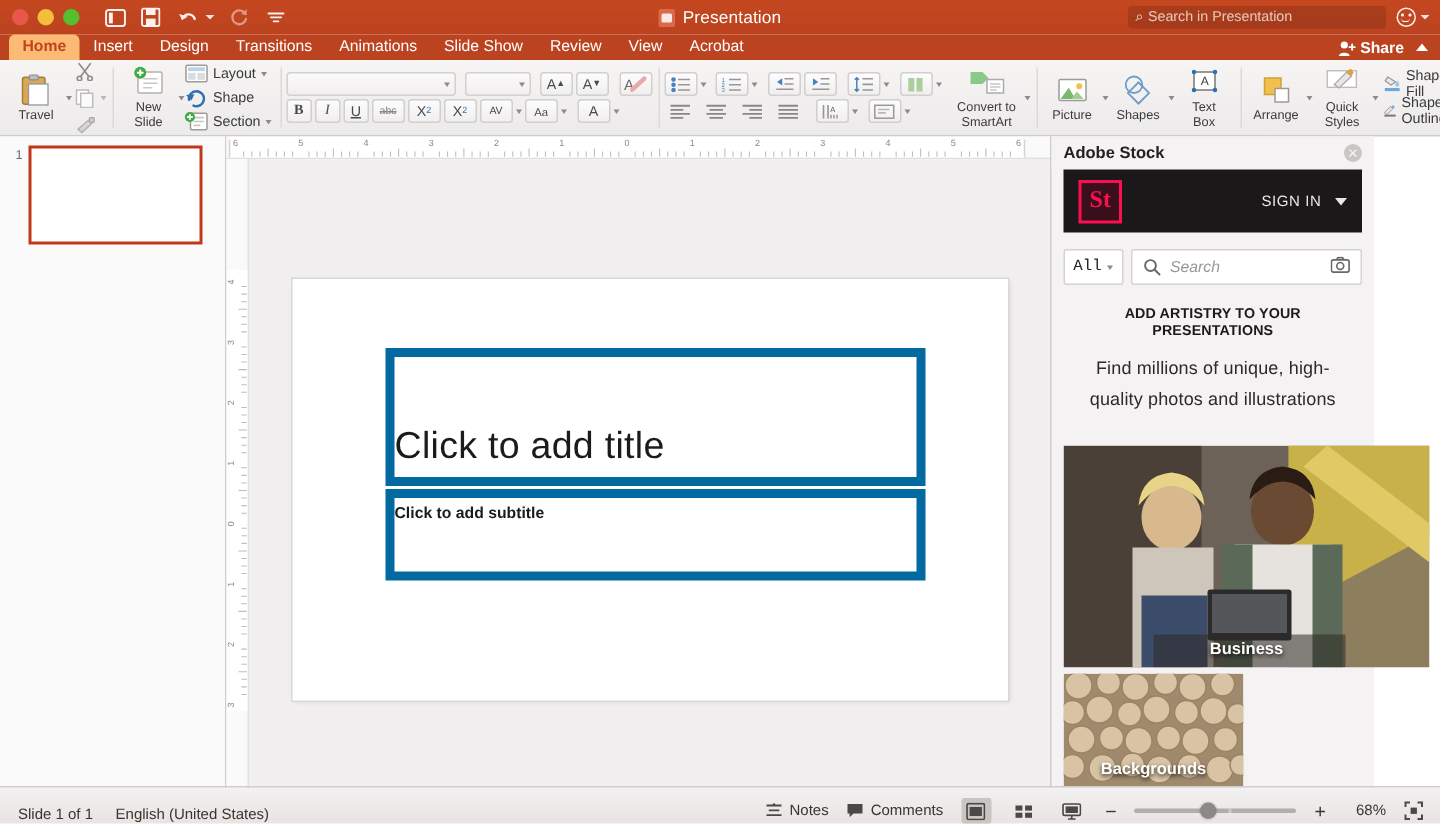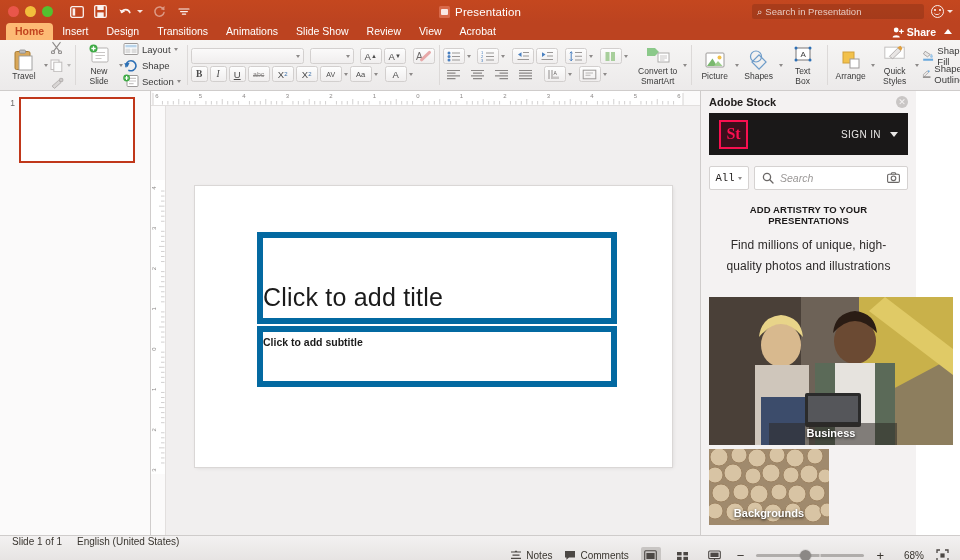--- a/index.html
+++ b/index.html
@@ -267,24 +267,24 @@
     font-weight: bold; padding-bottom: 6px;
     text-shadow: 0 1px 3px rgba(0,0,0,.85);
   }
   .tile-business { width: 244px; height: 148px; }
   .tile-row { display: flex; gap: 4px; margin-top: 4px; }
   .tile-bg { width: 120px; height: 76px; }
   .tile-tr { width: 120px; height: 76px; }
 
   
   .statusbar {
-    position: absolute; top: 535px; left: 0; width: 960px; height: 25px;
+    position: absolute; top: 524px; left: 0; width: 960px; height: 25px;
     background: linear-gradient(#f3f1f1, #e7e4e3);
     border-top: 1px solid #cfcccb;
-    display: flex; align-items: flex-start; font-size: 10px; color: #39352f; flex-direction: column;
+    display: flex; align-items: flex-end; font-size: 10px; color: #39352f;
   }
   .sb-left { display: flex; gap: 15px; padding-left: 12px; }
   .sb-right {
     margin-left: auto; display: flex; align-items: center;
     gap: 12px; padding-right: 10px;
   }
   .sb-item { display: flex; align-items: center; gap: 4px; }
   .view-btn {
     width: 20px; height: 17px; border-radius: 2px;
     display: flex; align-items: center; justify-content: center;

